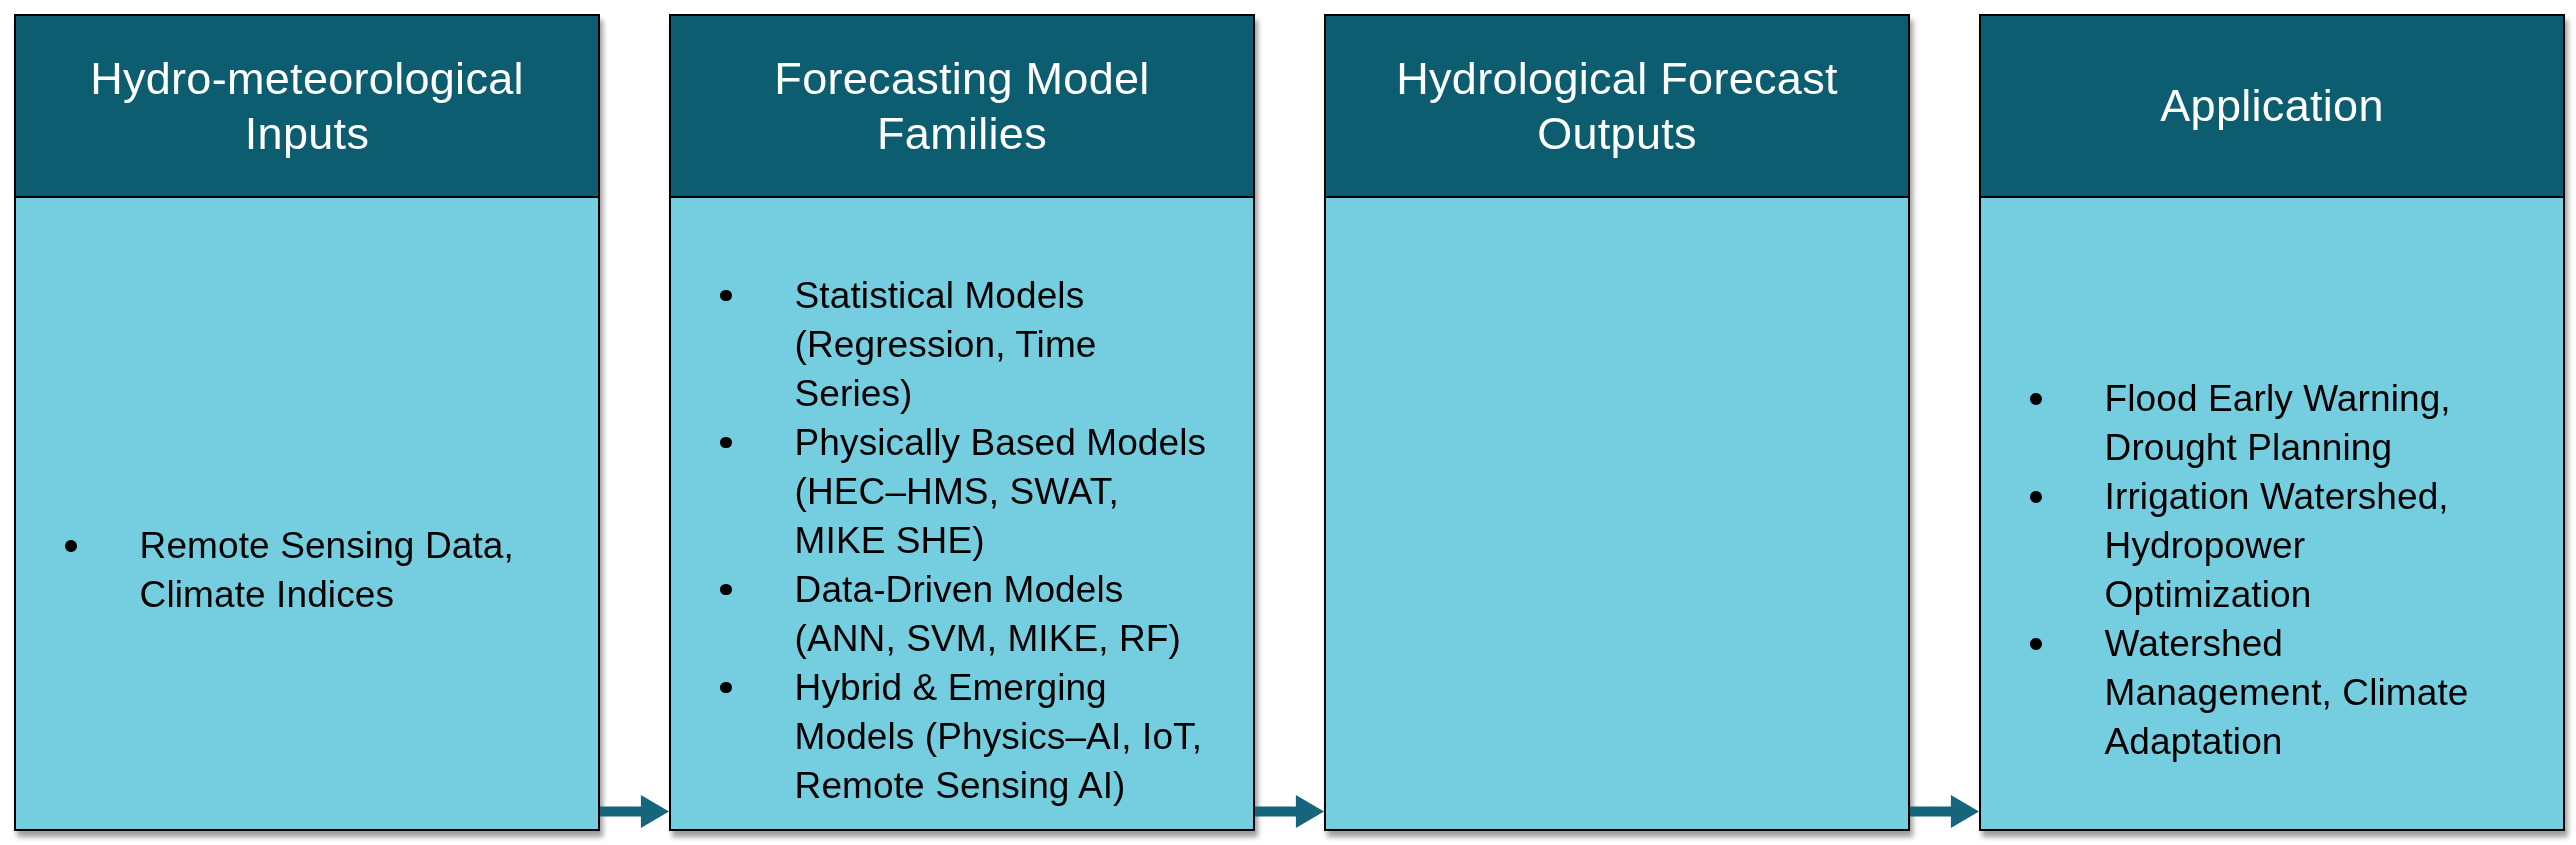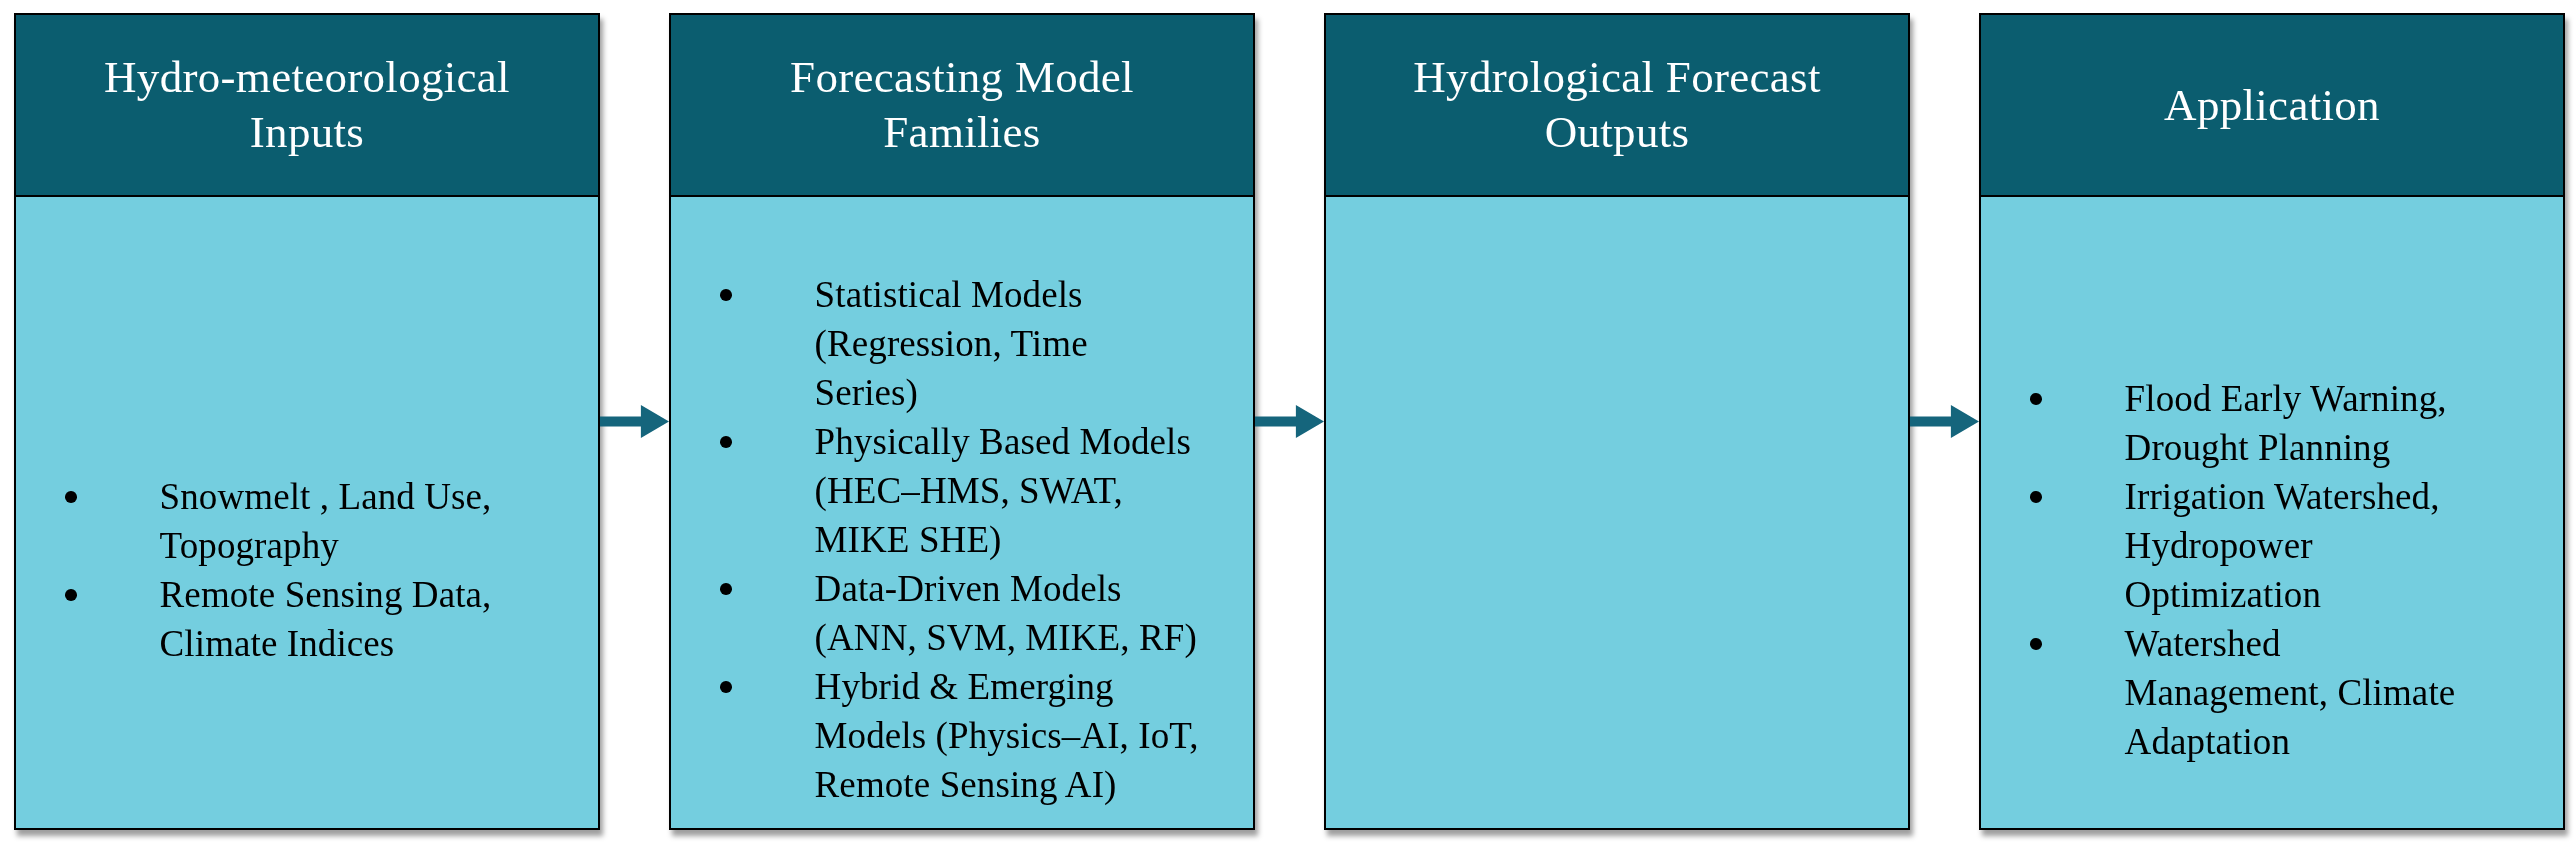--- a/index.html
+++ b/index.html
@@ -10,23 +10,23 @@
     --title-text: #ffffff;
     --body-text: #000000;
     --page-bg: #ffffff;
   }
   * { box-sizing: border-box; }
   html, body { margin: 0; padding: 0; background: var(--page-bg); }
   .canvas {
     width: 2100px;
     height: 846px;
     background: var(--page-bg);
-    font-family: Liberation Serif, serif;
-    display: flex;
-    align-items: center;
+    font-family: Liberation Sans, sans-serif;
+    display: flex;
+    align-items: flex-end;
     padding: 13px 11.6px 15.4px 14px;
   }
   .flow-box {
     width: 586px;
     flex: 0 0 586px;
     height: 817px;
     border: 2.6px solid var(--border);
     background: var(--body-bg);
     display: flex;
     flex-direction: column;
@@ -60,21 +60,20 @@
   .flow-box.dense .box-body { padding-top: 62px; }
   .bullet-list {
     list-style: none;
     margin: 0;
     padding: 0 0 0 49px;
   }
   .bullet-item {
     display: flex;
     align-items: flex-start;
     color: var(--body-text);
-    gap: 20px;
   }
   .bullet-dot {
     flex: 0 0 11.6px;
     width: 11.6px;
     height: 11.6px;
     border-radius: 50%;
     background: var(--body-text);
     margin-top: 19px;
     margin-right: 63px;
   }
@@ -102,25 +101,20 @@
 
   <div class="flow-box">
     <div class="box-header">
       <div class="box-title">Hydro-meteorological
 Inputs</div>
     </div>
     <div class="box-body">
       <ul class="bullet-list">
         <li class="bullet-item">
           <span class="bullet-dot"></span>
-          <span class="bullet-text">Snowmelt , Land Use,
-Topography</span>
-        </li>
-        <li class="bullet-item">
-          <span class="bullet-dot"></span>
           <span class="bullet-text">Remote Sensing Data,
 Climate Indices</span>
         </li>
       </ul>
     </div>
   </div>
 
   <div class="gap">
     <svg class="arrow-svg" width="69" height="39" viewBox="0 0 108 60">
       <path d="M0,22 H64 V4 L108,30 L64,56 V38 H0 Z"></path>

